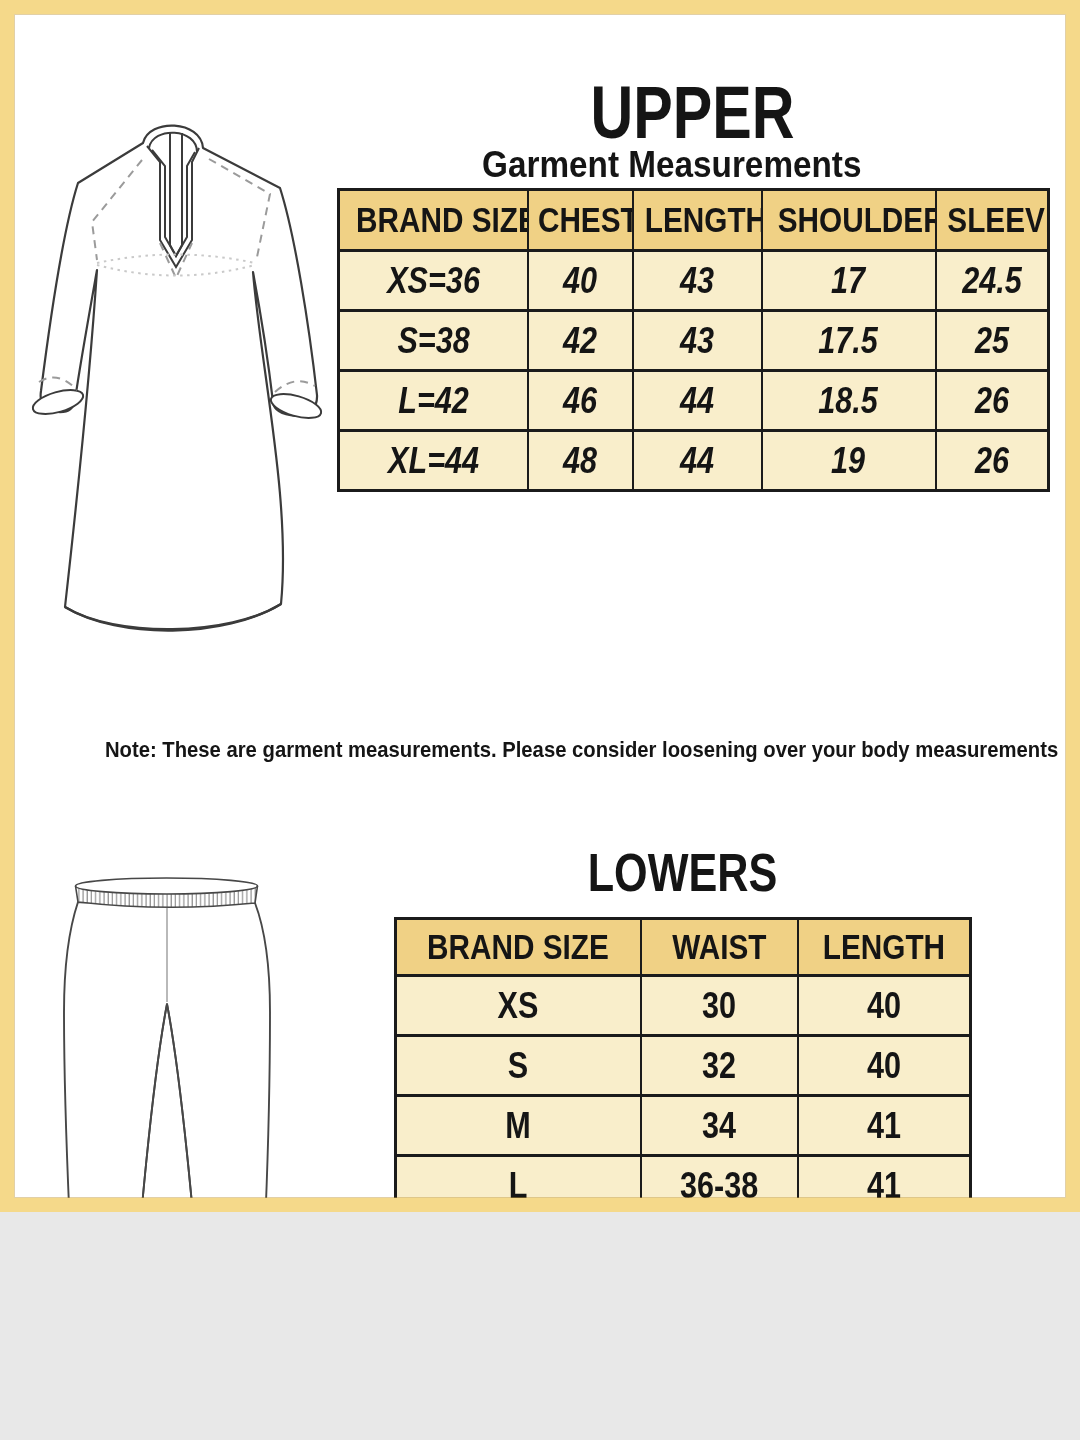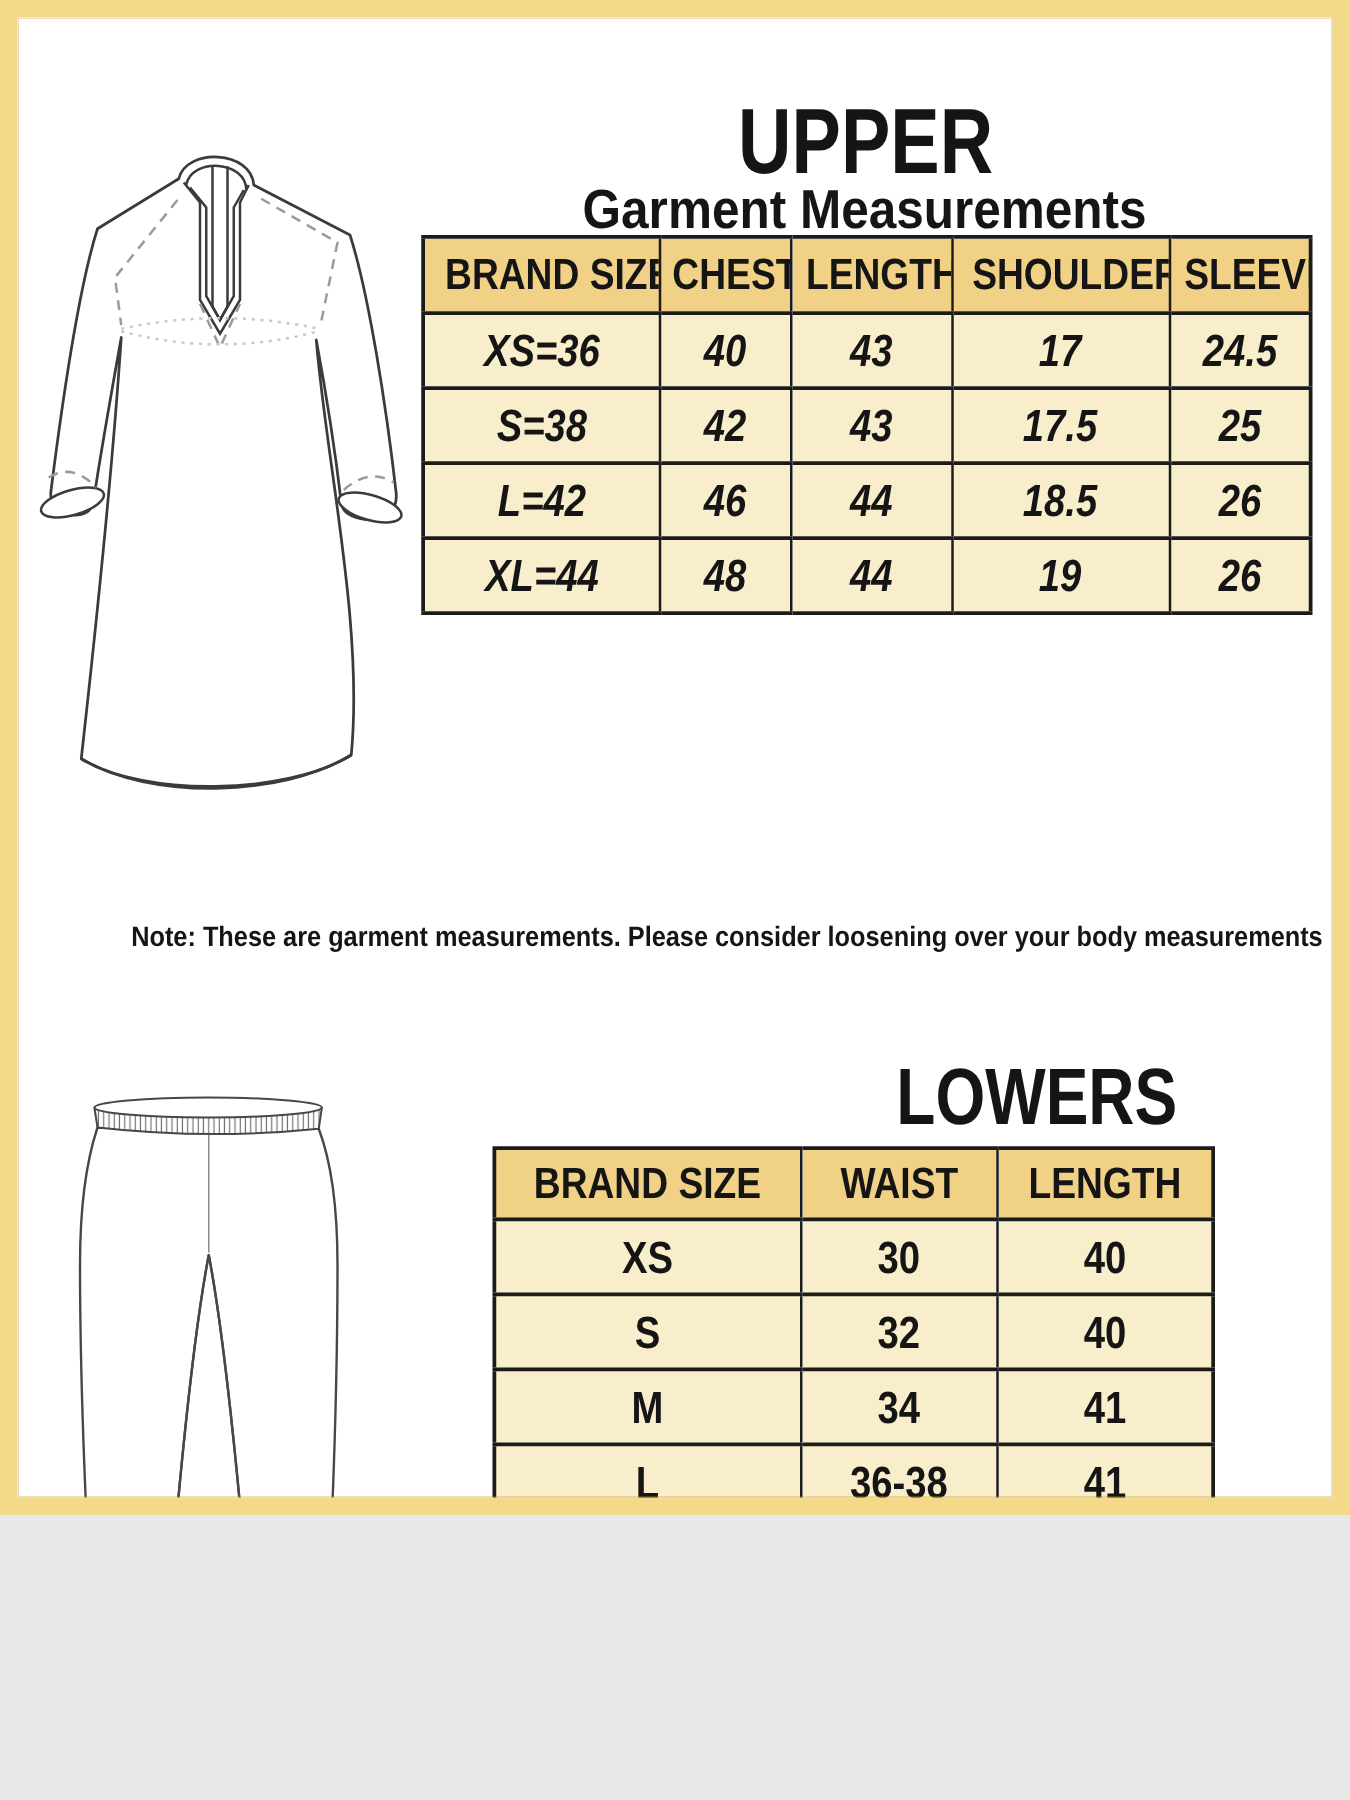--- a/index.html
+++ b/index.html
@@ -22,22 +22,22 @@
     box-shadow:inset 0 0 0 1px rgba(190,150,60,.45);
     pointer-events:none;z-index:10;
   }
   .abs{position:absolute;}
   .center{text-align:center;}
   .cx{display:inline-block;transform:scaleX(.85);transform-origin:center;white-space:nowrap;}
   .cx9{display:inline-block;transform:scaleX(.9);transform-origin:center;white-space:nowrap;}
   .cx8{display:inline-block;transform:scaleX(.8);transform-origin:center;white-space:nowrap;}
 
   .upper-title{left:337px;top:76px;width:710px;font-size:74px;font-weight:bold;line-height:1;}
-  .upper-subtitle{left:337px;top:146px;width:710px;font-size:44px;font-weight:bold;line-height:1;}
-  .lowers-title{left:394px;top:845px;width:576px;font-size:64px;font-weight:bold;line-height:1;text-align:right;}
+  .upper-subtitle{left:317px;top:146px;width:710px;font-size:37px;font-weight:bold;line-height:1;}
+  .lowers-title{left:394px;top:845px;width:576px;font-size:54px;font-weight:bold;line-height:1;}
 
   table.size-table{
     border-collapse:collapse;table-layout:fixed;
     border:3px solid var(--table-border);
   }
   table.size-table th,table.size-table td{
     border-left:2px solid var(--table-border);
     border-right:2px solid var(--table-border);
     border-top:3px solid var(--table-border);
     border-bottom:3px solid var(--table-border);

